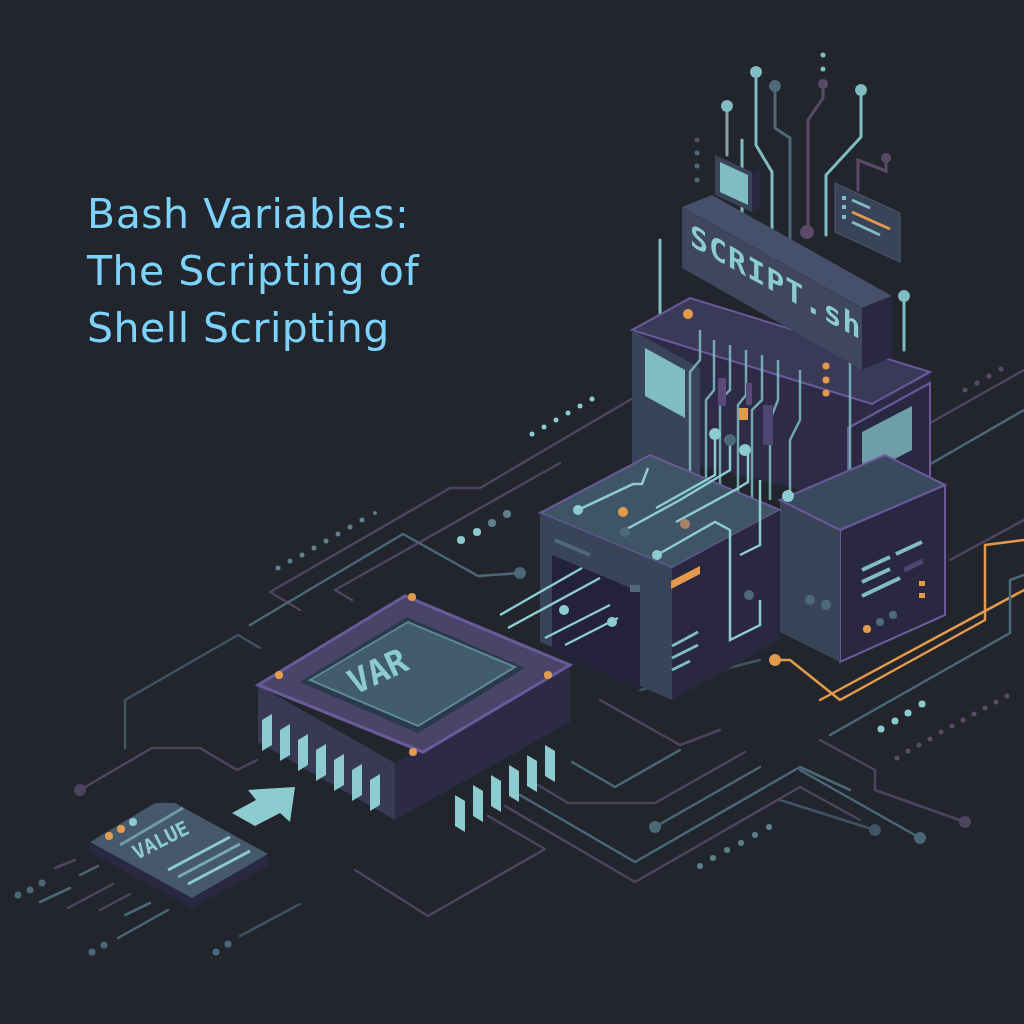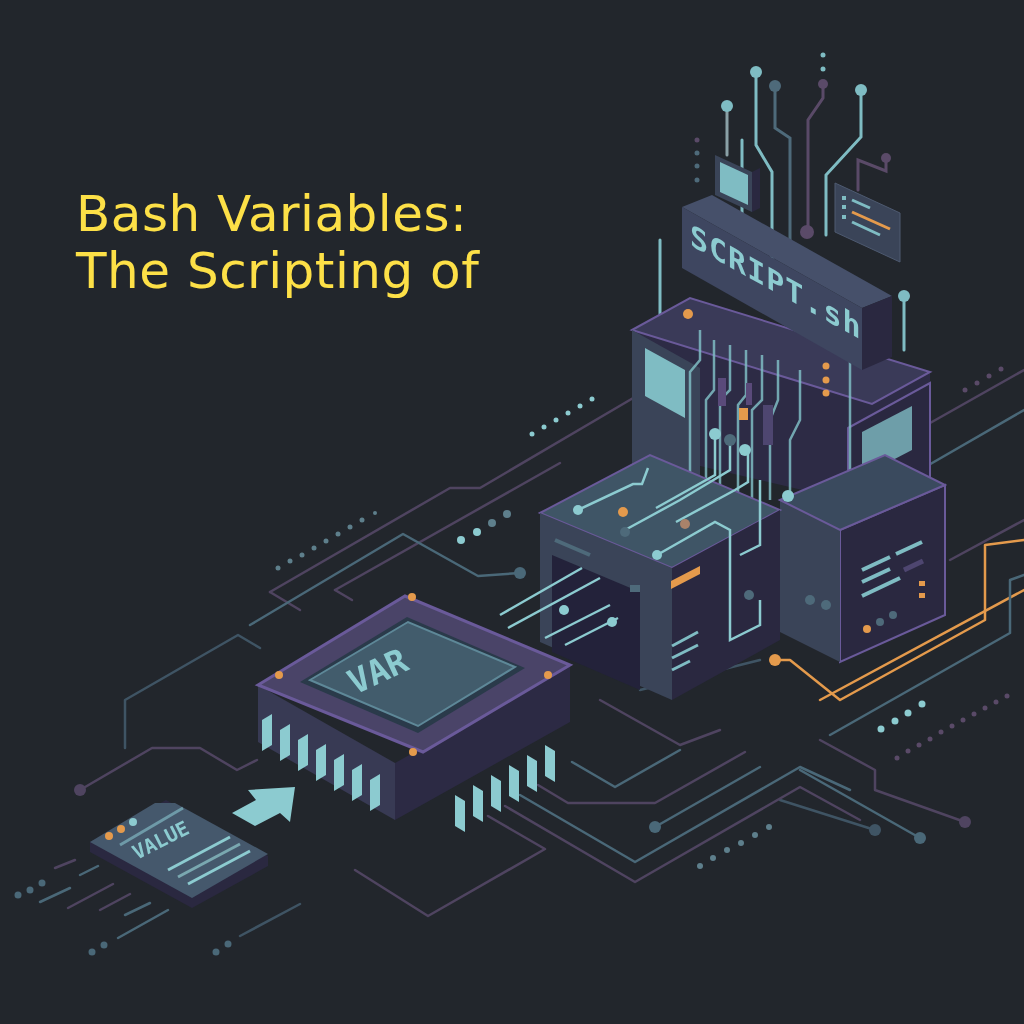--- a/index.html
+++ b/index.html
@@ -1,18 +1,18 @@
 <!DOCTYPE html>
 <html><head>
 <meta charset="utf-8">
 <style>
   html, body { margin: 0; padding: 0; }
   body { width: 1024px; height: 1024px; background: #22262c; overflow: hidden; position: relative; font-family: "DejaVu Sans", sans-serif; }
   .scene { position: absolute; inset: 0; }
-  .title { position: absolute; left: 76px; top: 186px; color: #fde047; font-family: "DejaVu Sans", sans-serif; font-size: 50px; line-height: 57px; letter-spacing: 0.5px; font-weight: normal; }
+  .title { position: absolute; left: 87px; top: 186px; color: #7dd3fc; font-family: "DejaVu Sans", sans-serif; font-size: 41px; line-height: 57px; letter-spacing: 0.5px; font-weight: normal; }
   .title div { white-space: nowrap; }
   svg text { font-family: "DejaVu Sans Mono", monospace; }
 </style>
 </head>
 <body>
 
 <div class="scene">
 <svg width="1024" height="1024" viewBox="0 0 1024 1024" xmlns="http://www.w3.org/2000/svg">
 
   <g fill="none" stroke-width="2.5" stroke-linecap="round" stroke-linejoin="round">
@@ -307,13 +307,14 @@
     <line x1="168" y1="870" x2="230" y2="837" stroke="#8ccbd0" stroke-width="3"></line>
     <line x1="178" y1="877" x2="240" y2="844" stroke="#7aa8b0" stroke-width="3"></line>
     <line x1="188" y1="884" x2="250" y2="851" stroke="#8ccbd0" stroke-width="3"></line>
   </g>
 </svg>
 </div>
 
 <div class="title">
   <div>Bash Variables:</div>
   <div>The Scripting of</div>
+  <div>Shell Scripting</div>
 </div>
 
 </body></html>

